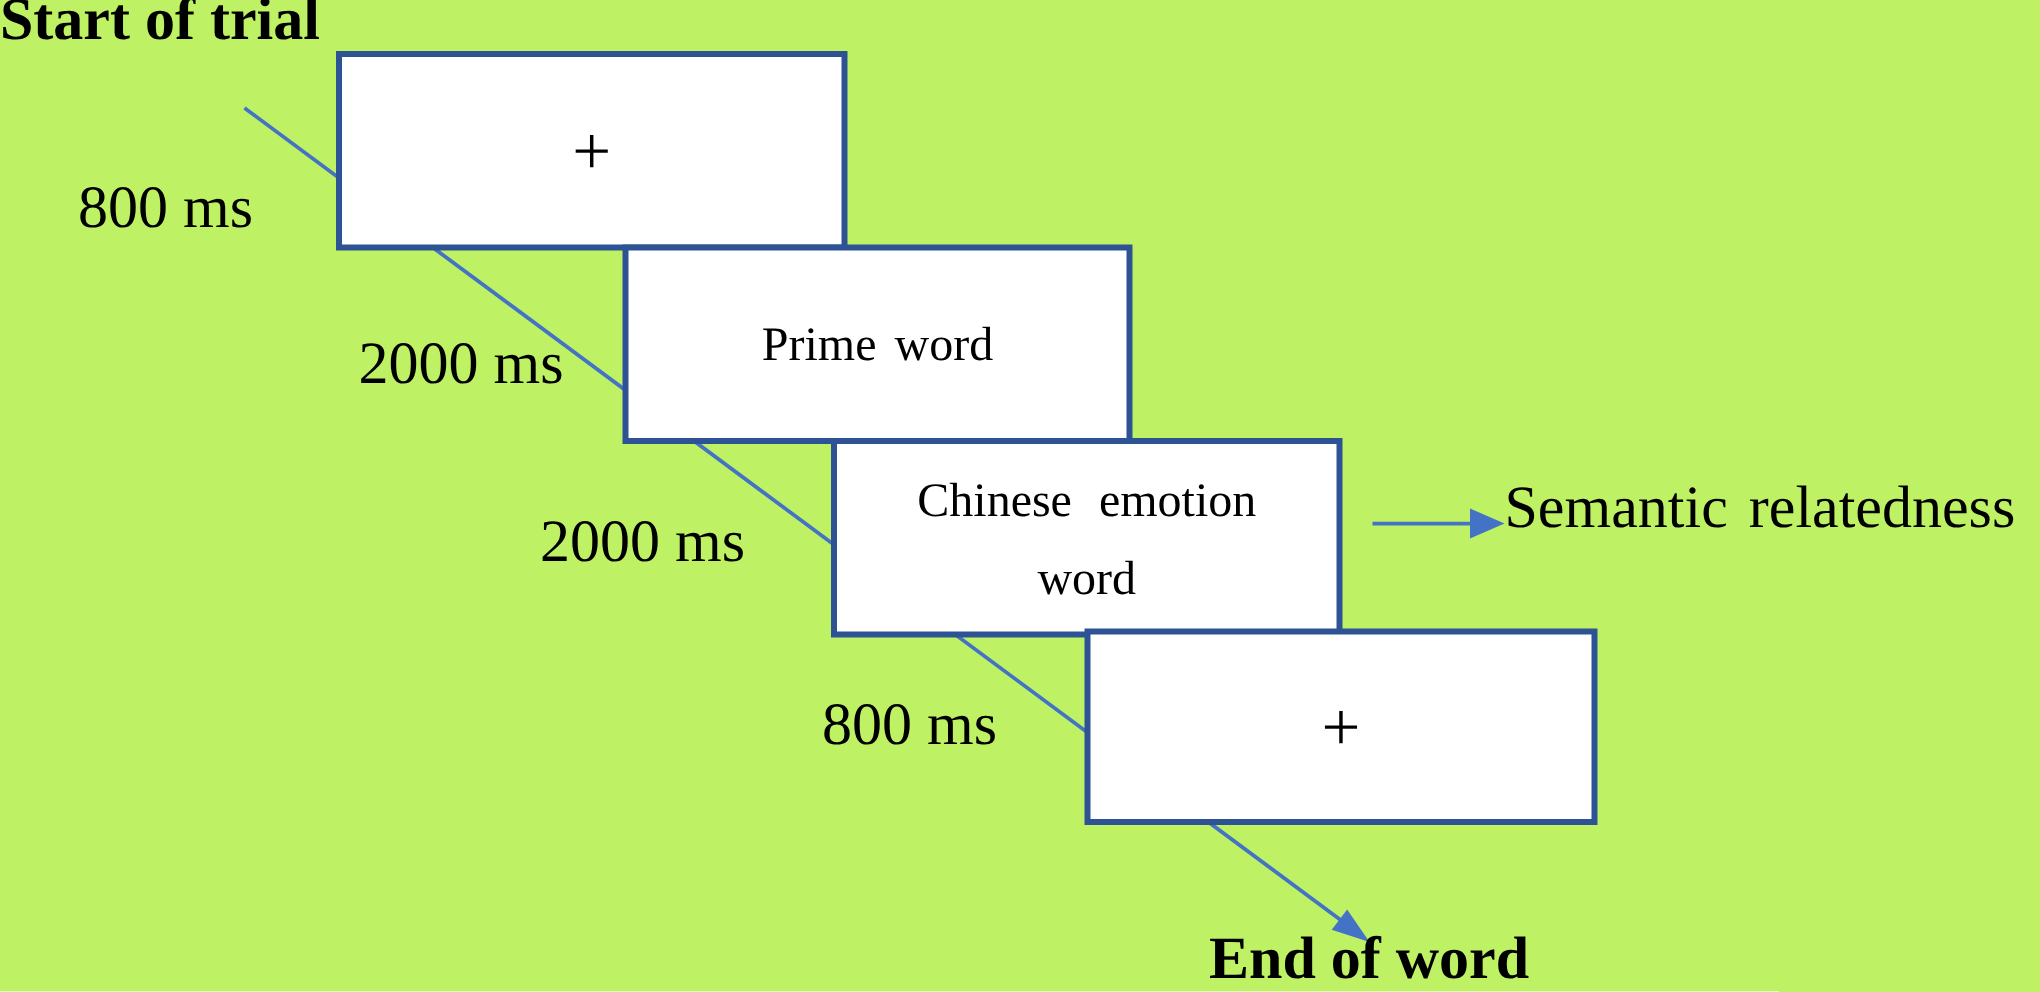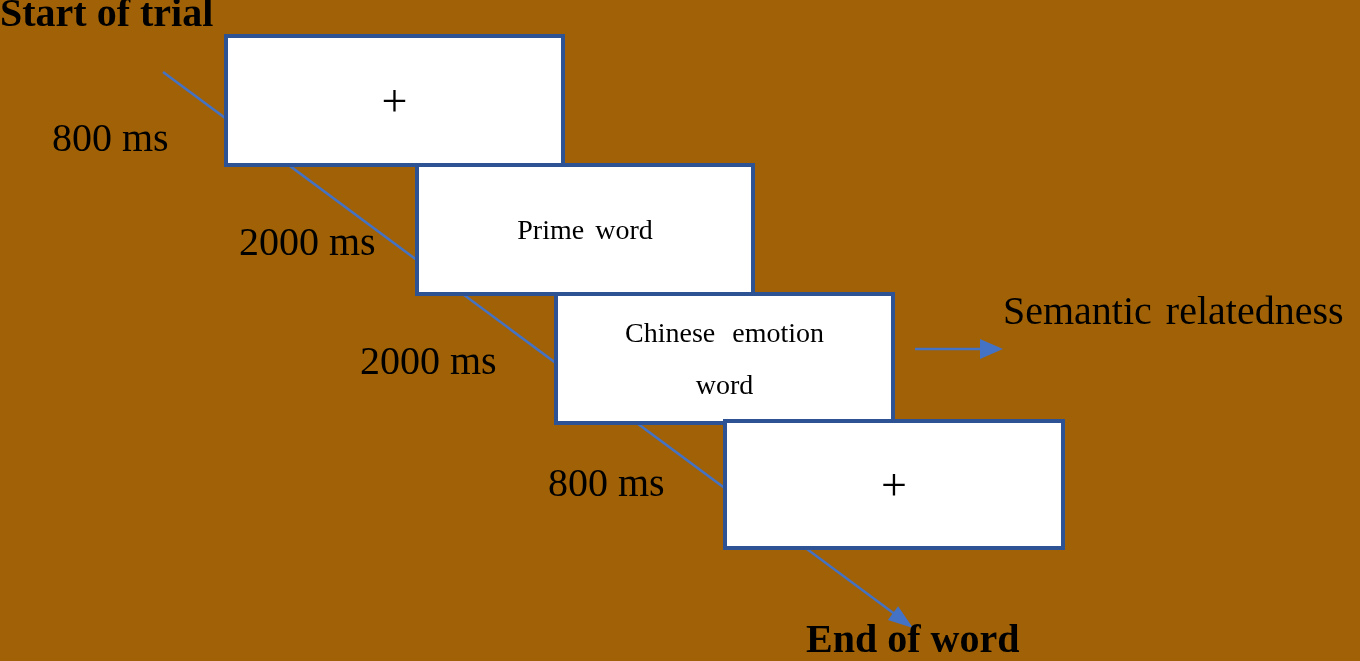--- a/index.html
+++ b/index.html
@@ -4,40 +4,40 @@
 <style>
   :root{
     --box-border:#2E5395;
     --arrow:#4472C4;
     --text:#000000;
   }
   html,body{margin:0;padding:0;background:#ffffff;}
   #figure{
     position:relative;
     width:1360px;height:661px;
-    background:#a16207;
+    background:#bef264;
     font-family:"Liberation Serif","DejaVu Serif",serif;
     color:var(--text);
     overflow:hidden;
   }
   #shapes{position:absolute;left:0;top:0;z-index:0;}
   .screen-rect{fill:#ffffff;stroke:var(--box-border);stroke-width:4;}
   .flow-line{stroke:var(--arrow);stroke-width:2.5;fill:none;}
   .arrow-head{fill:var(--arrow);stroke:none;}
   .txt{position:absolute;z-index:2;white-space:nowrap;line-height:40px;font-size:40px;}
   .bold{font-weight:bold;}
   .boxlabel{
     position:absolute;z-index:2;display:flex;
     align-items:center;justify-content:center;
-    text-align:center;font-size:28px;
+    text-align:center;font-size:32px;
   }
   .fixation{font-size:46px;}
   .stack{line-height:52px;word-spacing:10px;white-space:nowrap;}
   .ws{word-spacing:4px;}
-  #decision-label{line-height:52px;word-spacing:4px;}
+  #decision-label{line-height:52px;word-spacing:4px;margin-top:27px;}
 </style>
 </head>
 <body>
 
 <div id="figure">
 
   <svg id="shapes" width="1360" height="661" viewBox="0 0 1360 661">
 
     <line class="flow-line" x1="163" y1="72" x2="896" y2="615"></line>
     <polygon class="arrow-head" points="913,628 887.8,619.9 898.1,606.3"></polygon>

